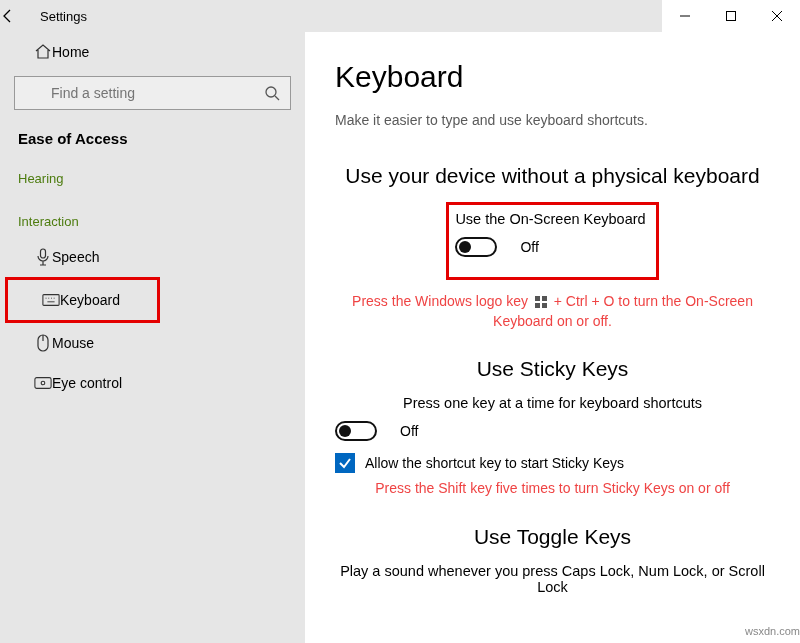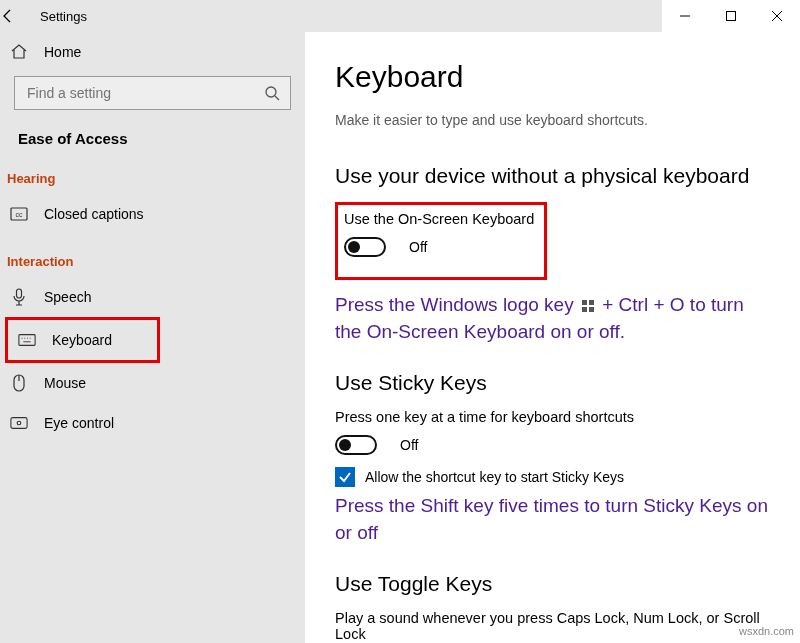--- a/index.html
+++ b/index.html
@@ -42,79 +42,77 @@
   }
   .main {
     flex: 1;
     background: #fff;
     padding: 10px 30px 0 30px;
     overflow: hidden;
   }
   .navitem {
     display:flex; align-items:center;
     height: 40px;
-    padding-left: 10px;
-    gap: 16px;
+    padding-left: 34px;
     font-size: 14px;
   }
   .navitem .icon { width:18px; height:18px; display:flex; align-items:center; justify-content:center; }
   .section-label {
-    padding: 20px 0 8px 7px;
+    padding: 20px 0 8px 18px;
     font-size: 13px;
-    color: #c2410c;
-    font-weight: bold;
+    color: #4d7c0f;
   }
   .searchbox {
     margin: 4px 14px 8px 14px;
     height: 34px;
     border: 1px solid #999;
     background: #eee;
     display:flex; align-items:center;
     padding: 0 10px;
     justify-content: space-between;
   }
   .searchbox input {
     border:none; background:transparent; outline:none;
-    font-size: 14px; color:#000000; width: 80%;
+    font-size: 14px; color:#000000; width: 80%; margin-left: 24px;
   }
   .current-cat {
     padding: 12px 8px 4px 18px;
     font-weight: 600;
     font-size: 15px;
   }
   .red-box { border: 3px solid #e40000; }
   .red-box.kbd { margin: 0 145px 0 5px; }
   h1 { font-weight: 400; font-size: 30px; margin: 18px 0 18px 0; }
   .desc { color:#5a5a5a; font-size: 14px; margin-bottom: 36px; }
   h2 { font-weight: 400; font-size: 21px; margin: 0 0 14px 0; }
-  .group { margin-bottom: 26px; }
+  .group { margin-bottom: 26px; text-align: center; }
   .subheading { font-size: 14.5px; margin-bottom: 10px; }
   .toggle-row { display:flex; align-items:center; gap: 23px; margin-bottom: 12px; }
   .toggle {
     width: 42px; height: 20px; border: 2px solid #111; border-radius: 20px;
     position: relative; background: #fff;
   }
   .toggle .knob {
     position:absolute; left:2px; top:2px; width:12px; height:12px;
     border-radius:50%; background:#111;
   }
-  .hint { color:#4c1d95; font-size: 19px; line-height:1.4; margin-bottom: 8px; }
+  .hint { color:#ef4444; font-size: 14px; line-height:1.4; margin-bottom: 8px; }
   .chk-row { display:flex; align-items:center; gap:10px; margin-bottom:6px; }
   .chkbox {
     width:20px; height:20px; background:#0067c0; display:flex;
     align-items:center; justify-content:center; color:#fff; font-size:14px;
   }
   .onscreen-highlight {
     border:3px solid #e40000;
     padding: 6px 10px 8px 6px;
     display:inline-block;
     margin-bottom: 12px;
   }
   .watermark {
-    position:absolute; right:6px; bottom:6px; font-size:11px; color:#888;
+    position:absolute; right:0; bottom:6px; font-size:11px; color:#888;
   }
   .winlogo {
     display:inline-block; width:12px; height:12px; vertical-align:middle;
     background:
       linear-gradient(#555,#555), linear-gradient(#555,#555),
       linear-gradient(#555,#555), linear-gradient(#555,#555);
     background-size: 5px 5px;
     background-position: 0 0, 7px 0, 0 7px, 7px 7px;
     background-repeat:no-repeat;
     margin: 0 3px;
@@ -169,29 +167,20 @@
             <circle cx="7" cy="7" r="5" stroke="#555" stroke-width="1.3" fill="none"></circle>
             <line x1="11" y1="11" x2="15" y2="15" stroke="#555" stroke-width="1.3"></line>
           </svg>
       </span>
     </div>
 
     <div class="current-cat">Ease of Access</div>
 
     <div class="section-label">Hearing</div>
 
-    <div class="navitem">
-      <span class="icon">
-        <svg width="18" height="14" viewBox="0 0 18 14">
-            <rect x="1" y="1" width="16" height="12" rx="1" stroke="#333" stroke-width="1.2" fill="none"></rect>
-            <text x="9" y="10" text-anchor="middle" font-size="7" fill="#333">cc</text>
-          </svg>
-      </span>
-      <span>Closed captions</span>
-    </div>
 
     <div class="section-label">Interaction</div>
 
     <div class="navitem">
       <span class="icon">
         <svg width="14" height="18" viewBox="0 0 14 18">
             <rect x="4.5" y="1" width="5" height="9" rx="2.5" stroke="#333" stroke-width="1.2" fill="none"></rect>
             <path d="M2 8 A5 5 0 0 0 12 8 M7 13 V17 M4 17 H10" stroke="#333" stroke-width="1.2" fill="none"></path>
           </svg>
       </span>

